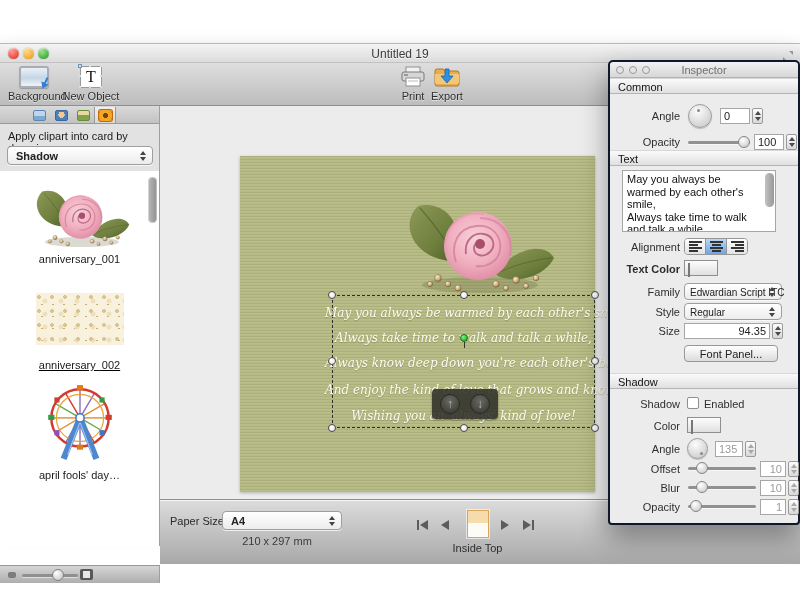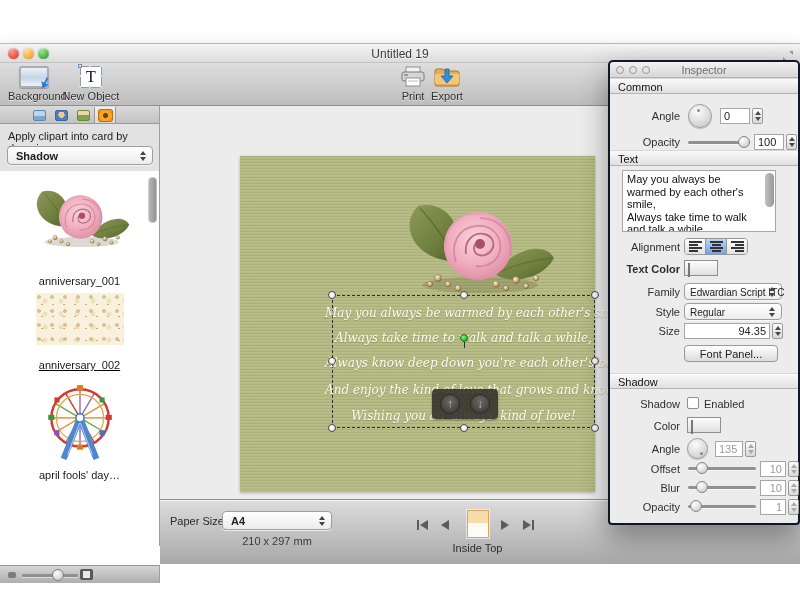--- a/index.html
+++ b/index.html
@@ -107,21 +107,21 @@
   .layer-bar { position:absolute; left:272px; top:283px; width:66px; height:30px; border-radius:4px;
     background:rgba(48,48,42,.88); box-shadow:0 1px 2px rgba(0,0,0,.4); z-index:7; }
   .layer-btn { position:absolute; top:5px; width:20px; height:20px; border-radius:50%;
     background:radial-gradient(circle at 50% 35%, #6a6a64, #44443e 70%); border:1px solid #2a2a26;
     color:#b9b9b2; font-size:12px; line-height:18px; text-align:center; }
 
   
   .bottombar { position:absolute; left:160px; top:455px; width:640px; height:65px;
     background:linear-gradient(#dcdcdc,#a8a8a8); border-top:1px solid #8f8f8f; box-shadow:inset 0 1px 0 rgba(255,255,255,.7); }
   .ps-label { position:absolute; left:10px; top:15px; font-size:11px; color:#2a2a2a; }
-  .ps-select { position:absolute; left:62px; top:11px; width:110px; height:19px; }
+  .ps-select { position:absolute; left:62px; top:11px; width:120px; height:19px; }
   .ps-dims { position:absolute; left:62px; top:35px; width:110px; text-align:center; font-size:11px; color:#3a3a3a; }
   .nav { position:absolute; left:255px; top:8px; width:125px; height:42px; }
   .nav-arrow { position:absolute; top:12px; width:0; height:0; border-top:5px solid transparent; border-bottom:5px solid transparent; }
   .nav-left  { border-right:8px solid #5c5c5c; }
   .nav-right { border-left:8px solid #5c5c5c; }
   .nav-bar { position:absolute; top:12px; width:2px; height:10px; background:#5c5c5c; }
   .page-thumb { position:absolute; left:52px; top:2px; width:22px; height:28px; border:1px solid #d9a55a;
     background:linear-gradient(#f6dcab 0 46%, #fdfbf6 46%); box-shadow:0 0 0 1px rgba(255,255,255,.6); }
   .page-name { position:absolute; left:0; width:125px; top:34px; text-align:center; font-size:11px; color:#2e2e2e; }
 
@@ -249,21 +249,21 @@
       <div class="select cat-select">
         <span class="sel-label">Shadow</span>
         <span class="updn"></span>
       </div>
 
       <div class="clipart-list">
         <div class="clip-item" style="top:14px;">
           <svg width="118" height="64" viewBox="0 0 170 100">
             <use href="#roseArt"></use>
           </svg>
-          <div class="clip-label" style="margin-top:22px;">anniversary_001</div>
+          <div class="clip-label" style="">anniversary_001</div>
         </div>
         <div class="clip-item" style="top:122px;text-decoration:underline;">
           <div class="pattern-thumb"></div>
           <div class="clip-label" style="margin-top:14px;">anniversary_002</div>
         </div>
         <div class="clip-item" style="top:212px;">
           <svg width="82" height="78" viewBox="0 0 80 76">
             <g stroke-width="1.4">
               <line x1="40" y1="34" x2="68" y2="34" stroke="#e09035"></line>
                 <line x1="40" y1="34" x2="12" y2="34" stroke="#e09035"></line>

